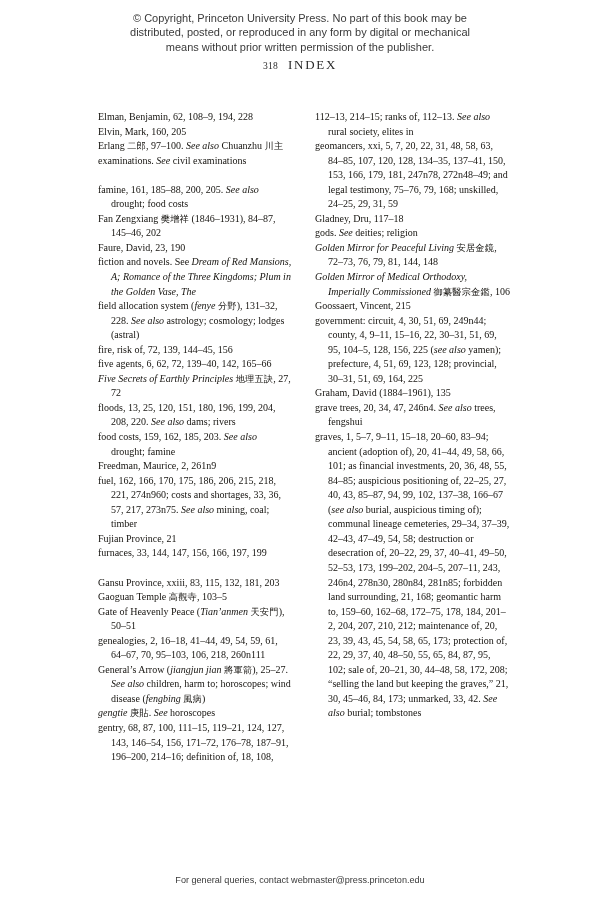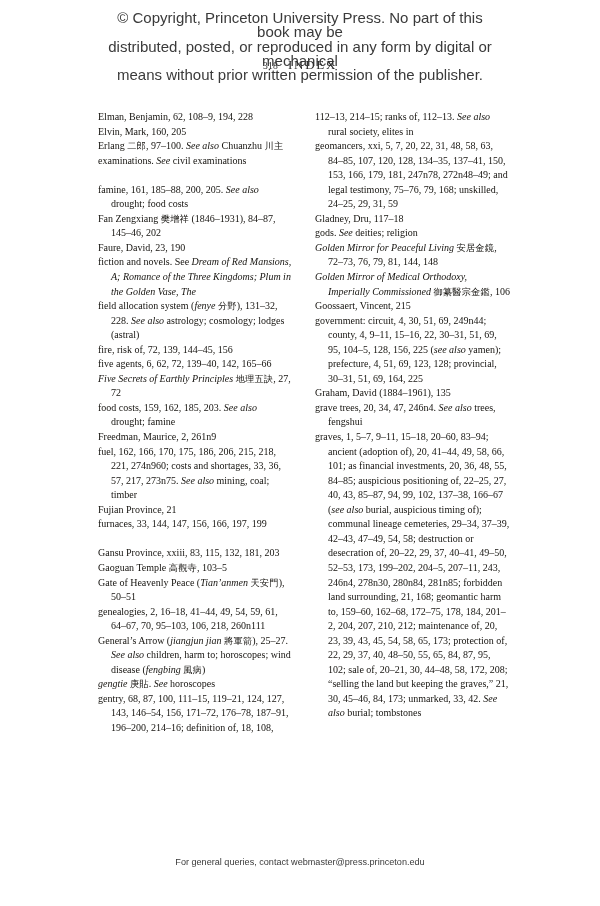--- a/index.html
+++ b/index.html
@@ -24,21 +24,21 @@
   }
 
   
   .copyright {
     position: absolute;
     top: 11px;
     left: 100px;
     width: 400px;
     text-align: center;
     font-family: "Liberation Sans", "DejaVu Sans", sans-serif;
-    font-size: 15px;
+    font-size: 11px;
     line-height: 14.3px;
     color: #3a3a3a;
   }
 
   
   .running-head {
     position: absolute;
     top: 57px;
     left: 0;
     width: 600px;
@@ -93,21 +93,21 @@
     font-size: 9.2px;
     letter-spacing: 0.2px;
   }
   .num {
     font-variant-numeric: oldstyle-nums;
   }
 
   
   .footer {
     position: absolute;
-    bottom: 39px;
+    bottom: 21px;
     left: 0;
     width: 600px;
     text-align: center;
     font-family: "Liberation Sans", "DejaVu Sans", sans-serif;
     font-size: 9.1px;
     color: #3a3a3a;
   }
 </style>
 </head>
 <body>
@@ -132,20 +132,21 @@
         <div class="entry">examinations. <i>See</i> civil examinations</div>
         <div class="gap"></div>
         <div class="entry">famine, 161, 185–88, 200, 205. <i>See also</i> drought; food costs</div>
         <div class="entry">Fan Zengxiang <span class="cjk">樊增祥</span> (1846–1931), 84–87, 145–46, 202</div>
         <div class="entry">Faure, David, 23, 190</div>
         <div class="entry">fiction and novels. See <i>Dream of Red Mansions, A; Romance of the Three Kingdoms; Plum in the Golden Vase, The</i></div>
         <div class="entry">field allocation system (<i>fenye</i> <span class="cjk">分野</span>), 131–32, 228. <i>See also</i> astrology; cosmology; lodges (astral)</div>
         <div class="entry">fire, risk of, 72, 139, 144–45, 156</div>
         <div class="entry">five agents, 6, 62, 72, 139–40, 142, 165–66</div>
         <div class="entry"><i>Five Secrets of Earthly Principles</i> <span class="cjk">地理五訣</span>, 27, 72</div>
+        <div class="entry">floods, 13, 25, 120, 151, 180, 196, 199, 204, 208, 220. <i>See also</i> dams; rivers</div>
         <div class="entry">food costs, 159, 162, 185, 203. <i>See also</i> drought; famine</div>
         <div class="entry">Freedman, Maurice, 2, 261n9</div>
         <div class="entry">fuel, 162, 166, 170, 175, 186, 206, 215, 218, 221, 274n960; costs and shortages, 33, 36, 57, 217, 273n75. <i>See also</i> mining, coal; timber</div>
         <div class="entry">Fujian Province, 21</div>
         <div class="entry">furnaces, 33, 144, 147, 156, 166, 197, 199</div>
         <div class="gap"></div>
         <div class="entry">Gansu Province, xxiii, 83, 115, 132, 181, 203</div>
         <div class="entry">Gaoguan Temple <span class="cjk">高觀寺</span>, 103–5</div>
         <div class="entry">Gate of Heavenly Peace (<i>Tian’anmen</i> <span class="cjk">天安門</span>), 50–51</div>
         <div class="entry">genealogies, 2, 16–18, 41–44, 49, 54, 59, 61, 64–67, 70, 95–103, 106, 218, 260n111</div>

